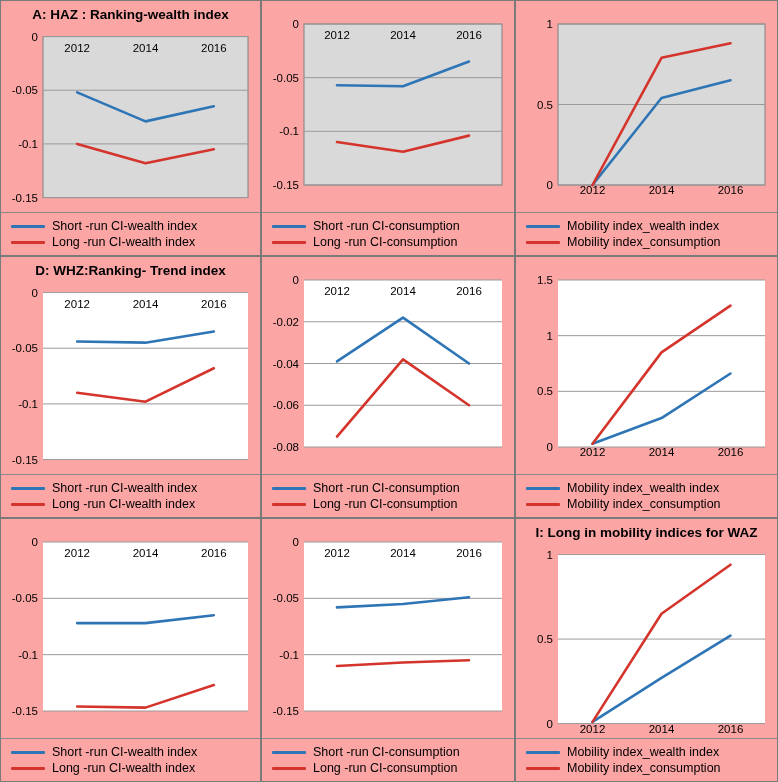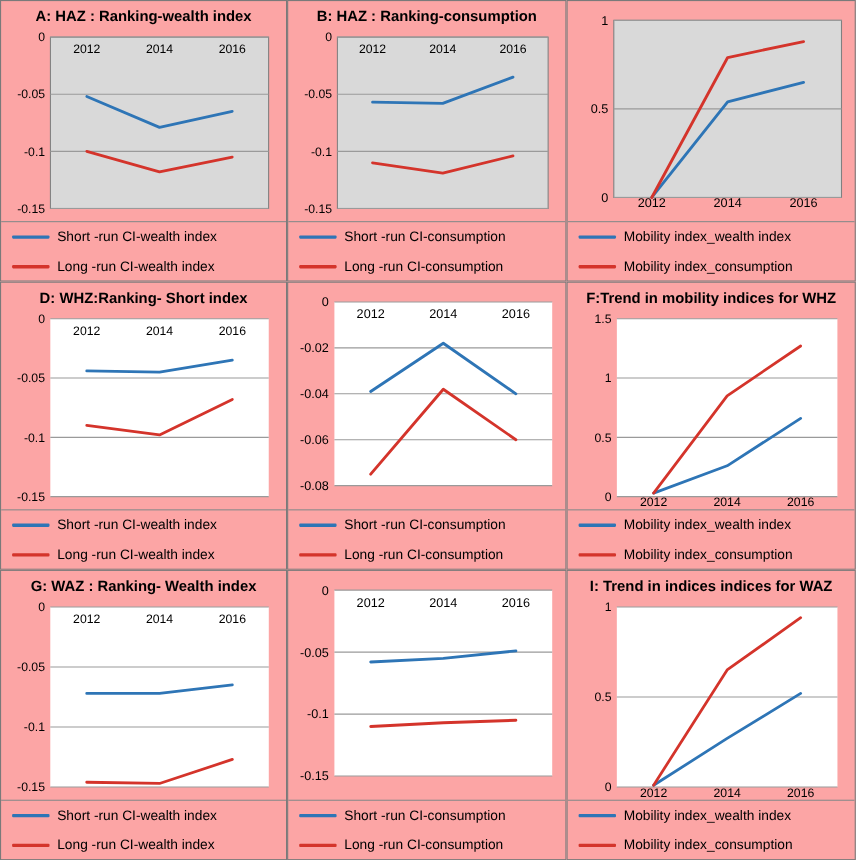--- a/index.html
+++ b/index.html
@@ -48,21 +48,21 @@
     left: 0;
     top: 0;
     width: 100%;
     height: 100%;
   }
   .legend {
     border-top: 1px solid #8a8a8a;
     padding: 6px 0 6px 10px;
     display: flex;
     flex-direction: column;
-    gap: 13px;
+    gap: 2px;
   }
   .legend-row {
     display: flex;
     align-items: center;
     gap: 7px;
     font-size: 12.5px;
   }
   .legend-swatch {
     width: 34px;
     height: 3px;
@@ -108,21 +108,20 @@
         <span class="legend-label">Short -run CI-wealth index</span>
       </div>
       <div class="legend-row">
         <span class="legend-swatch" style="background:#D4342B"></span>
         <span class="legend-label">Long -run CI-wealth index</span>
       </div>
     </div>
   </div>
 
   <div class="panel">
-    <div class="panel-title">B: HAZ : Ranking-consumption</div>
     <div class="plot-wrap">
       <svg class="plot" id="plot-B" viewBox="0 0 252 181">
           <rect x="42" y="8" width="198" height="161" fill="#D9D9D9" stroke="#808080" stroke-width="1"></rect>
           <line x1="42" y1="8" x2="240" y2="8" stroke="#9a9a9a" stroke-width="1"></line>
           <line x1="42" y1="61.66666666666667" x2="240" y2="61.66666666666667" stroke="#9a9a9a" stroke-width="1"></line>
           <line x1="42" y1="115.33333333333334" x2="240" y2="115.33333333333334" stroke="#9a9a9a" stroke-width="1"></line>
           <line x1="42" y1="169" x2="240" y2="169" stroke="#9a9a9a" stroke-width="1"></line>
           <text x="37" y="12" text-anchor="end" font-size="11.5">0</text>
           <text x="37" y="65.66666666666667" text-anchor="end" font-size="11.5">-0.05</text>
           <text x="37" y="119.33333333333334" text-anchor="end" font-size="11.5">-0.1</text>
@@ -169,21 +168,21 @@
         <span class="legend-label">Mobility index_wealth index</span>
       </div>
       <div class="legend-row">
         <span class="legend-swatch" style="background:#D4342B"></span>
         <span class="legend-label">Mobility index_consumption</span>
       </div>
     </div>
   </div>
 
   <div class="panel">
-    <div class="panel-title">D: WHZ:Ranking- Short index</div>
+    <div class="panel-title">D: WHZ:Ranking- Trend index</div>
     <div class="plot-wrap">
       <svg class="plot" id="plot-D" viewBox="0 0 259 187">
           <rect x="42" y="8" width="205" height="167" fill="#FFFFFF" stroke="none" stroke-width="1"></rect>
           <line x1="42" y1="8" x2="247" y2="8" stroke="#9a9a9a" stroke-width="1"></line>
           <line x1="42" y1="63.66666666666667" x2="247" y2="63.66666666666667" stroke="#9a9a9a" stroke-width="1"></line>
           <line x1="42" y1="119.33333333333334" x2="247" y2="119.33333333333334" stroke="#9a9a9a" stroke-width="1"></line>
           <line x1="42" y1="175" x2="247" y2="175" stroke="#9a9a9a" stroke-width="1"></line>
           <text x="37" y="12" text-anchor="end" font-size="11.5">0</text>
           <text x="37" y="67.66666666666667" text-anchor="end" font-size="11.5">-0.05</text>
           <text x="37" y="123.33333333333334" text-anchor="end" font-size="11.5">-0.1</text>
@@ -234,21 +233,20 @@
         <span class="legend-label">Short -run CI-consumption</span>
       </div>
       <div class="legend-row">
         <span class="legend-swatch" style="background:#D4342B"></span>
         <span class="legend-label">Long -run CI-consumption</span>
       </div>
     </div>
   </div>
 
   <div class="panel">
-    <div class="panel-title">F:Trend in mobility indices for WHZ</div>
     <div class="plot-wrap">
       <svg class="plot" id="plot-F" viewBox="0 0 261 187">
           <rect x="42" y="8" width="207" height="167" fill="#FFFFFF" stroke="none" stroke-width="1"></rect>
           <line x1="42" y1="175" x2="249" y2="175" stroke="#9a9a9a" stroke-width="1"></line>
           <line x1="42" y1="119.33333333333334" x2="249" y2="119.33333333333334" stroke="#9a9a9a" stroke-width="1"></line>
           <line x1="42" y1="63.66666666666667" x2="249" y2="63.66666666666667" stroke="#9a9a9a" stroke-width="1"></line>
           <line x1="42" y1="8" x2="249" y2="8" stroke="#9a9a9a" stroke-width="1"></line>
           <text x="37" y="179" text-anchor="end" font-size="11.5">0</text>
           <text x="37" y="123.33333333333334" text-anchor="end" font-size="11.5">0.5</text>
           <text x="37" y="67.66666666666667" text-anchor="end" font-size="11.5">1</text>
@@ -266,21 +264,20 @@
         <span class="legend-label">Mobility index_wealth index</span>
       </div>
       <div class="legend-row">
         <span class="legend-swatch" style="background:#D4342B"></span>
         <span class="legend-label">Mobility index_consumption</span>
       </div>
     </div>
   </div>
 
   <div class="panel">
-    <div class="panel-title">G: WAZ : Ranking- Wealth index</div>
     <div class="plot-wrap">
       <svg class="plot" id="plot-G" viewBox="0 0 259 189">
           <rect x="42" y="8" width="205" height="169" fill="#FFFFFF" stroke="none" stroke-width="1"></rect>
           <line x1="42" y1="8" x2="247" y2="8" stroke="#9a9a9a" stroke-width="1"></line>
           <line x1="42" y1="64.33333333333334" x2="247" y2="64.33333333333334" stroke="#9a9a9a" stroke-width="1"></line>
           <line x1="42" y1="120.66666666666669" x2="247" y2="120.66666666666669" stroke="#9a9a9a" stroke-width="1"></line>
           <line x1="42" y1="177" x2="247" y2="177" stroke="#9a9a9a" stroke-width="1"></line>
           <text x="37" y="12" text-anchor="end" font-size="11.5">0</text>
           <text x="37" y="68.33333333333334" text-anchor="end" font-size="11.5">-0.05</text>
           <text x="37" y="124.66666666666669" text-anchor="end" font-size="11.5">-0.1</text>
@@ -329,21 +326,21 @@
         <span class="legend-label">Short -run CI-consumption</span>
       </div>
       <div class="legend-row">
         <span class="legend-swatch" style="background:#D4342B"></span>
         <span class="legend-label">Long -run CI-consumption</span>
       </div>
     </div>
   </div>
 
   <div class="panel">
-    <div class="panel-title">I: Trend in indices indices for WAZ</div>
+    <div class="panel-title">I: Long in mobility indices for WAZ</div>
     <div class="plot-wrap">
       <svg class="plot" id="plot-I" viewBox="0 0 261 189">
           <rect x="42" y="8" width="207" height="169" fill="#FFFFFF" stroke="none" stroke-width="1"></rect>
           <line x1="42" y1="177" x2="249" y2="177" stroke="#9a9a9a" stroke-width="1"></line>
           <line x1="42" y1="92.5" x2="249" y2="92.5" stroke="#9a9a9a" stroke-width="1"></line>
           <line x1="42" y1="8" x2="249" y2="8" stroke="#9a9a9a" stroke-width="1"></line>
           <text x="37" y="181" text-anchor="end" font-size="11.5">0</text>
           <text x="37" y="96.5" text-anchor="end" font-size="11.5">0.5</text>
           <text x="37" y="12" text-anchor="end" font-size="11.5">1</text>
           <text x="76.5" y="186" text-anchor="middle" font-size="11.5">2012</text>

